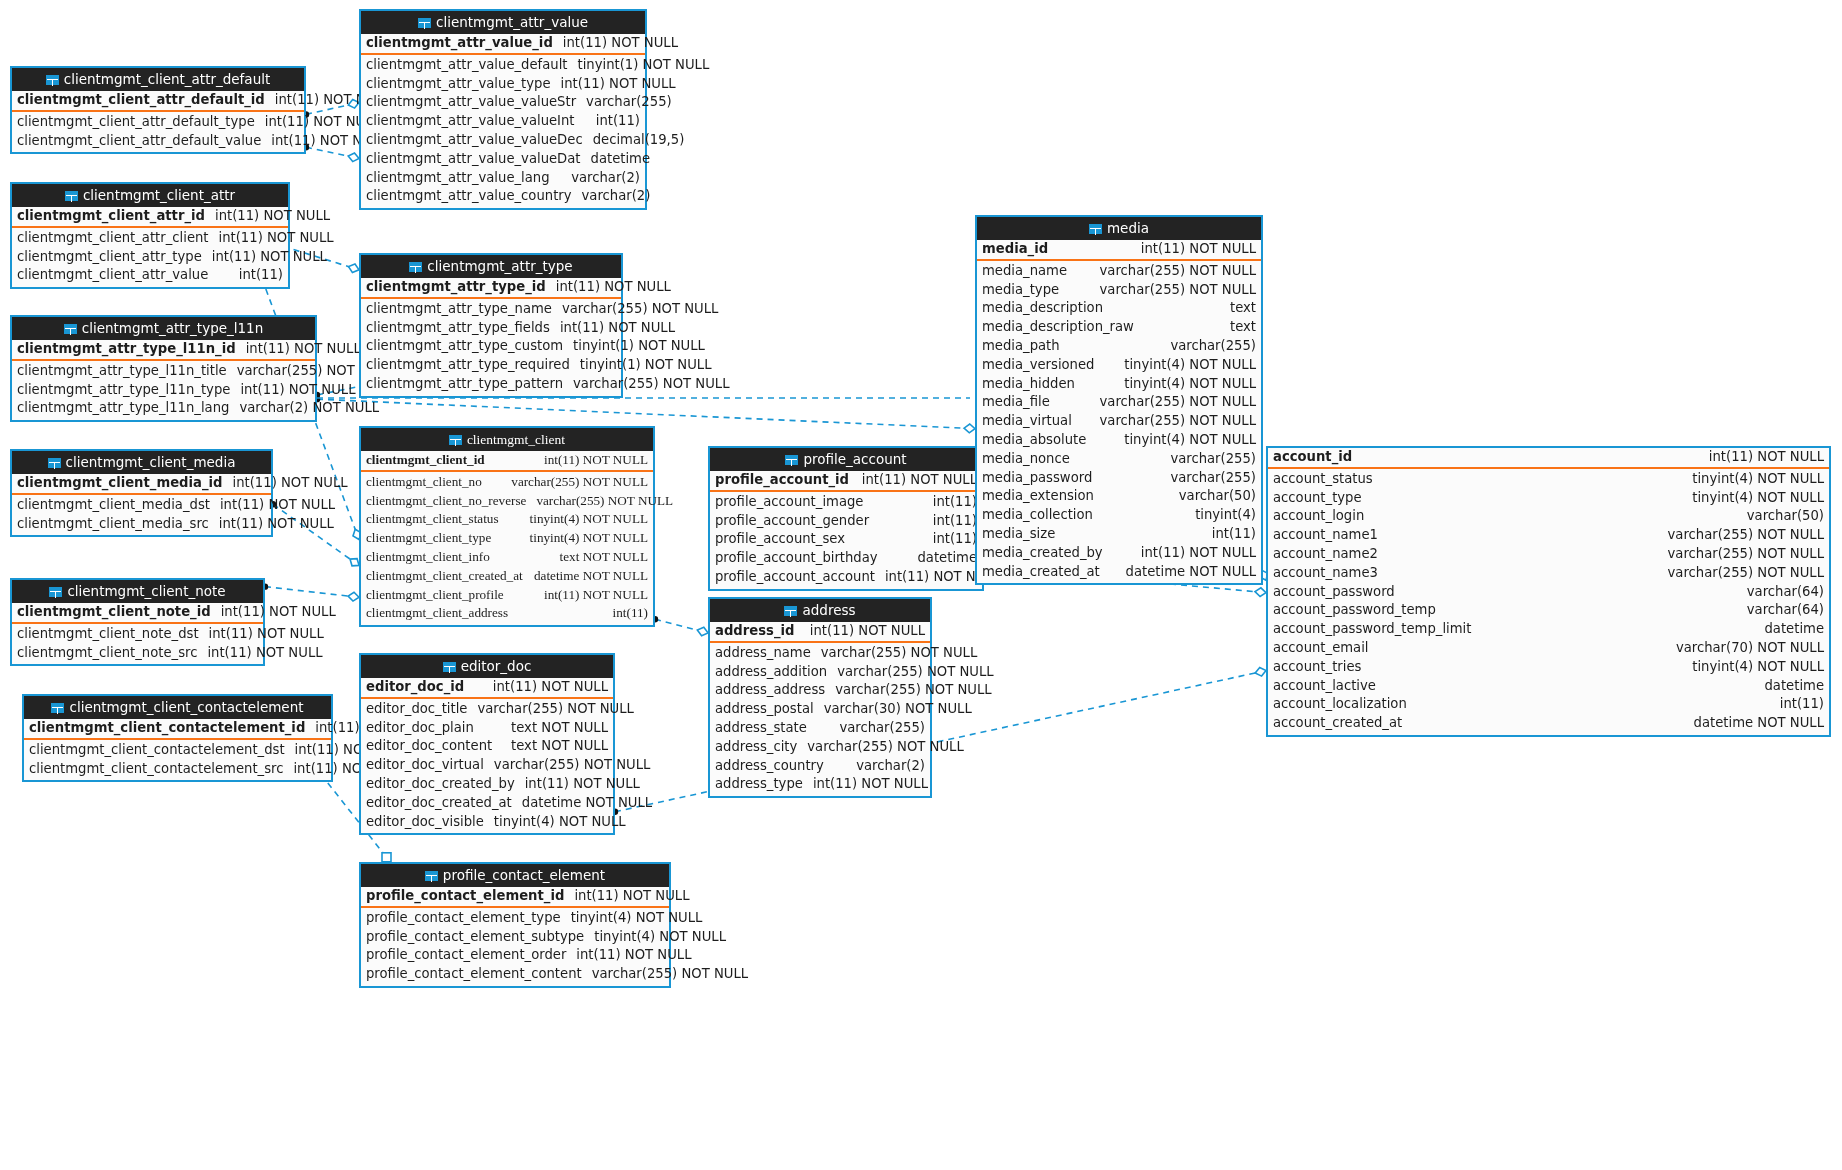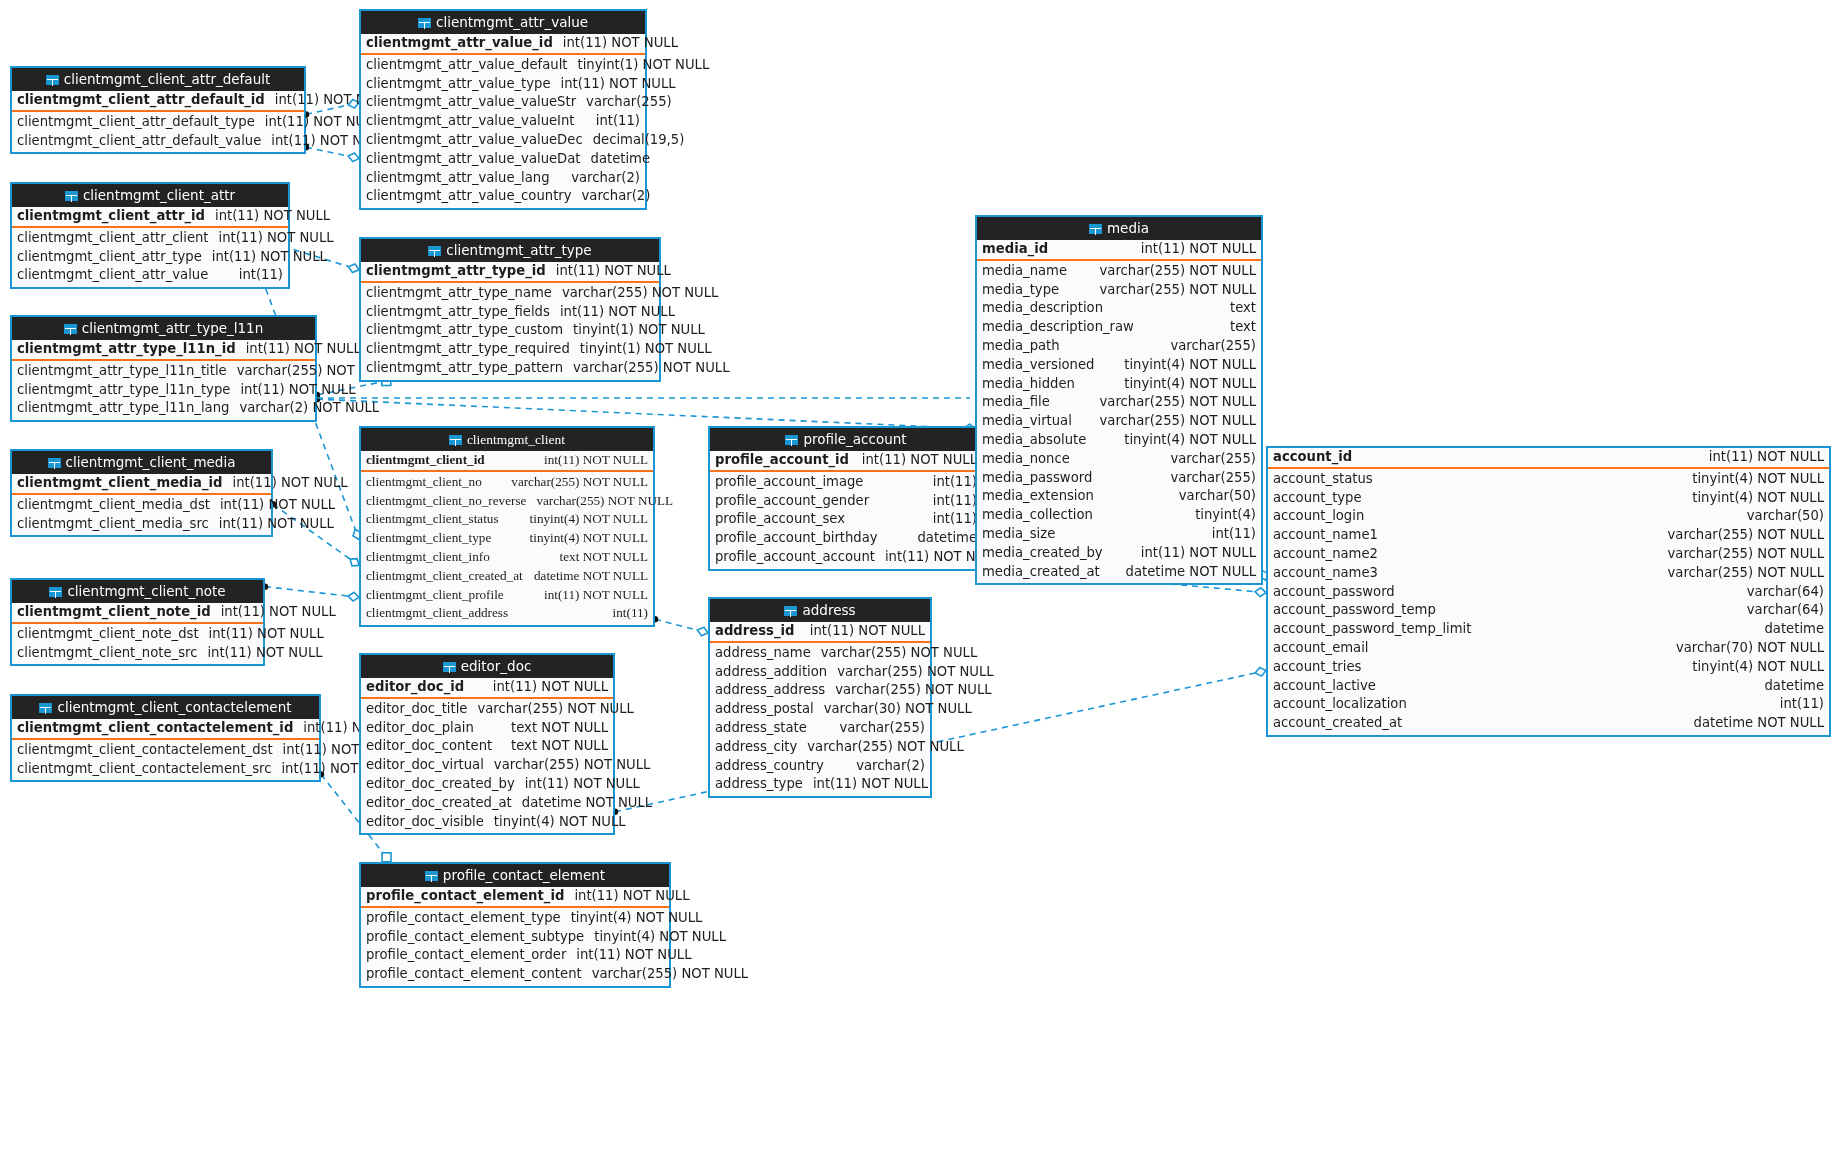--- a/index.html
+++ b/index.html
@@ -226,21 +226,21 @@
         <div class="row">
           <span class="fname">clientmgmt_client_note_dst</span>
           <span class="ftype">int(11) NOT NULL</span>
         </div>
         <div class="row">
           <span class="fname">clientmgmt_client_note_src</span>
           <span class="ftype">int(11) NOT NULL</span>
         </div>
       </div>
     </div>
-    <div class="entity" style="left: 10px; top: 694px; width: 311px;">
+    <div class="entity" style="left: 22px; top: 694px; width: 311px;">
       <div class="ent-title"><span class="tbl-icon"></span><span>clientmgmt_client_contactelement</span></div>
       <div class="row pk-row">
         <span class="fname">clientmgmt_client_contactelement_id</span>
         <span class="ftype">int(11) NOT NULL</span>
       </div>
       <div class="cols">
         <div class="row">
           <span class="fname">clientmgmt_client_contactelement_dst</span>
           <span class="ftype">int(11) NOT NULL</span>
         </div>
@@ -284,21 +284,21 @@
         <div class="row">
           <span class="fname">clientmgmt_attr_value_lang</span>
           <span class="ftype">varchar(2)</span>
         </div>
         <div class="row">
           <span class="fname">clientmgmt_attr_value_country</span>
           <span class="ftype">varchar(2)</span>
         </div>
       </div>
     </div>
-    <div class="entity" style="left: 359px; top: 237px; width: 302px;">
+    <div class="entity" style="left: 359px; top: 253px; width: 264px;">
       <div class="ent-title"><span class="tbl-icon"></span><span>clientmgmt_attr_type</span></div>
       <div class="row pk-row">
         <span class="fname">clientmgmt_attr_type_id</span>
         <span class="ftype">int(11) NOT NULL</span>
       </div>
       <div class="cols">
         <div class="row">
           <span class="fname">clientmgmt_attr_type_name</span>
           <span class="ftype">varchar(255) NOT NULL</span>
         </div>
@@ -416,21 +416,21 @@
         <div class="row">
           <span class="fname">profile_contact_element_order</span>
           <span class="ftype">int(11) NOT NULL</span>
         </div>
         <div class="row">
           <span class="fname">profile_contact_element_content</span>
           <span class="ftype">varchar(255) NOT NULL</span>
         </div>
       </div>
     </div>
-    <div class="entity" style="left: 708px; top: 426px; width: 276px;">
+    <div class="entity" style="left: 708px; top: 446px; width: 276px;">
       <div class="ent-title"><span class="tbl-icon"></span><span>profile_account</span></div>
       <div class="row pk-row">
         <span class="fname">profile_account_id</span>
         <span class="ftype">int(11) NOT NULL</span>
       </div>
       <div class="cols">
         <div class="row">
           <span class="fname">profile_account_image</span>
           <span class="ftype">int(11)</span>
         </div>

